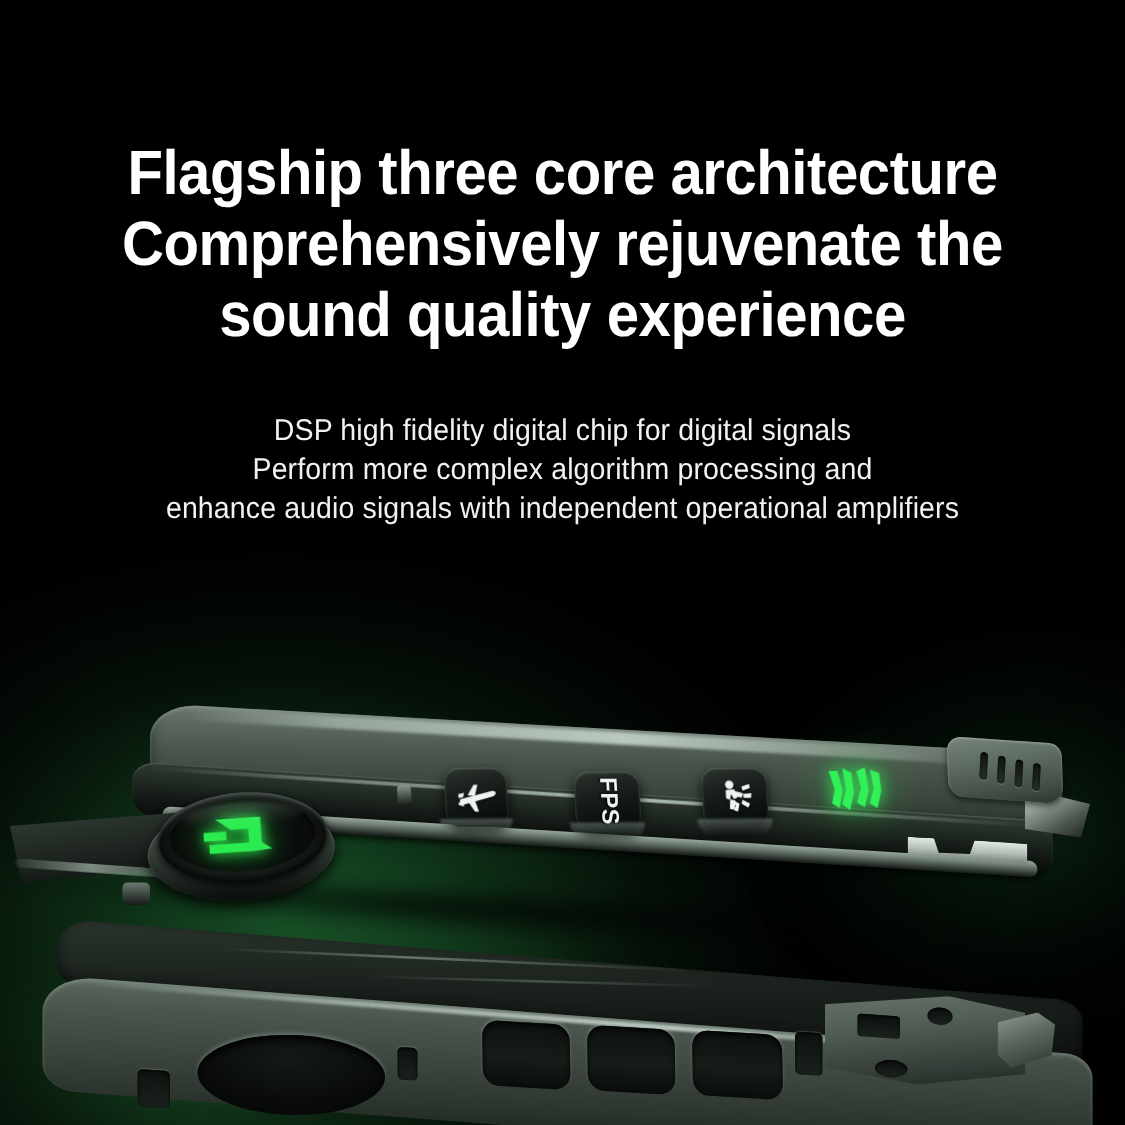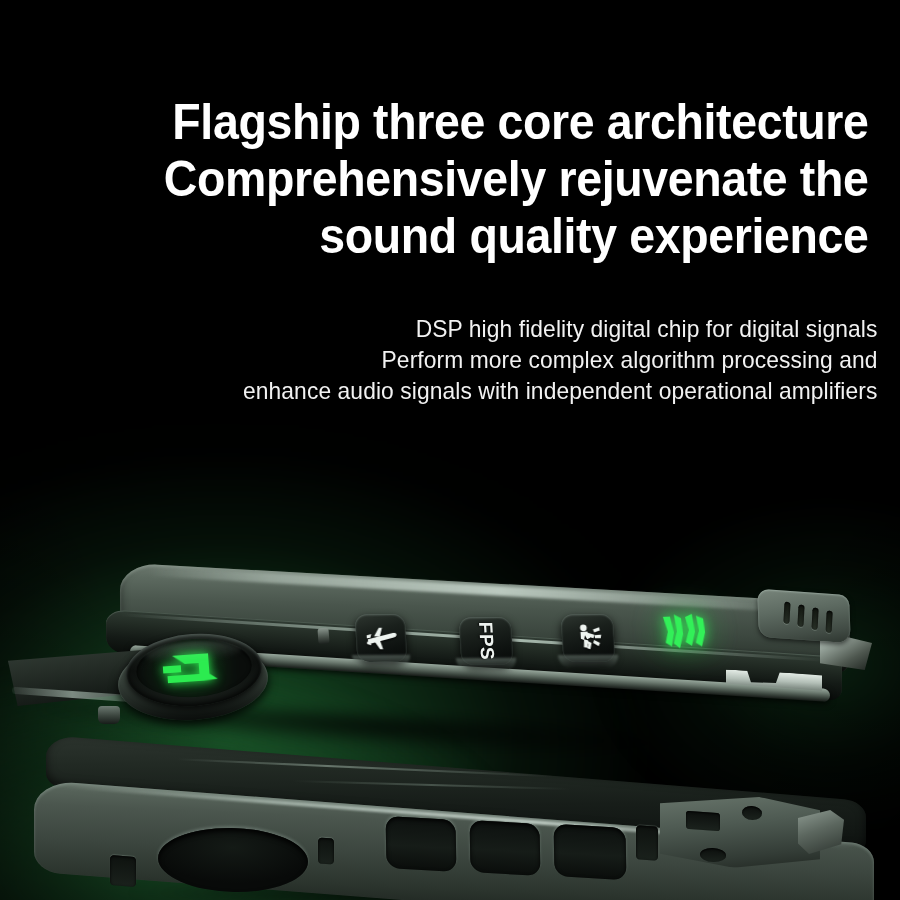--- a/index.html
+++ b/index.html
@@ -34,21 +34,21 @@
   .bg-top-fade {
     position:absolute; left:0; top:0; width:100%; height:46%;
     background:linear-gradient(180deg, #000 0%, #000 42%, rgba(0,0,0,0.88) 72%, rgba(0,0,0,0.4) 100%);
   }
   .bg-vignette {
     position:absolute; inset:0;
     background:radial-gradient(ellipse 78% 70% at 50% 52%, rgba(0,0,0,0) 52%, rgba(0,0,0,0.75) 100%);
   }
 
   
-  .text-block { position:absolute; left:0; top:0; width:100%; text-align:right; z-index:30; }
+  .text-block { position:absolute; left:0; top:16px; width:100%; text-align:center; z-index:30; }
 
   .headline {
     margin-top:94px; color:#ffffff;
     font-family:"Liberation Sans Narrow","Liberation Sans", sans-serif;
     font-weight:700; font-size:50px; line-height:57px;
     letter-spacing:-0.4px; transform:scaleX(0.93); transform-origin:50% 50%;
     text-shadow:0 3px 6px rgba(0,0,0,0.95), 0 1px 2px rgba(0,0,0,0.9);
   }
   .headline .hl-line { display:block; white-space:nowrap; }
 

